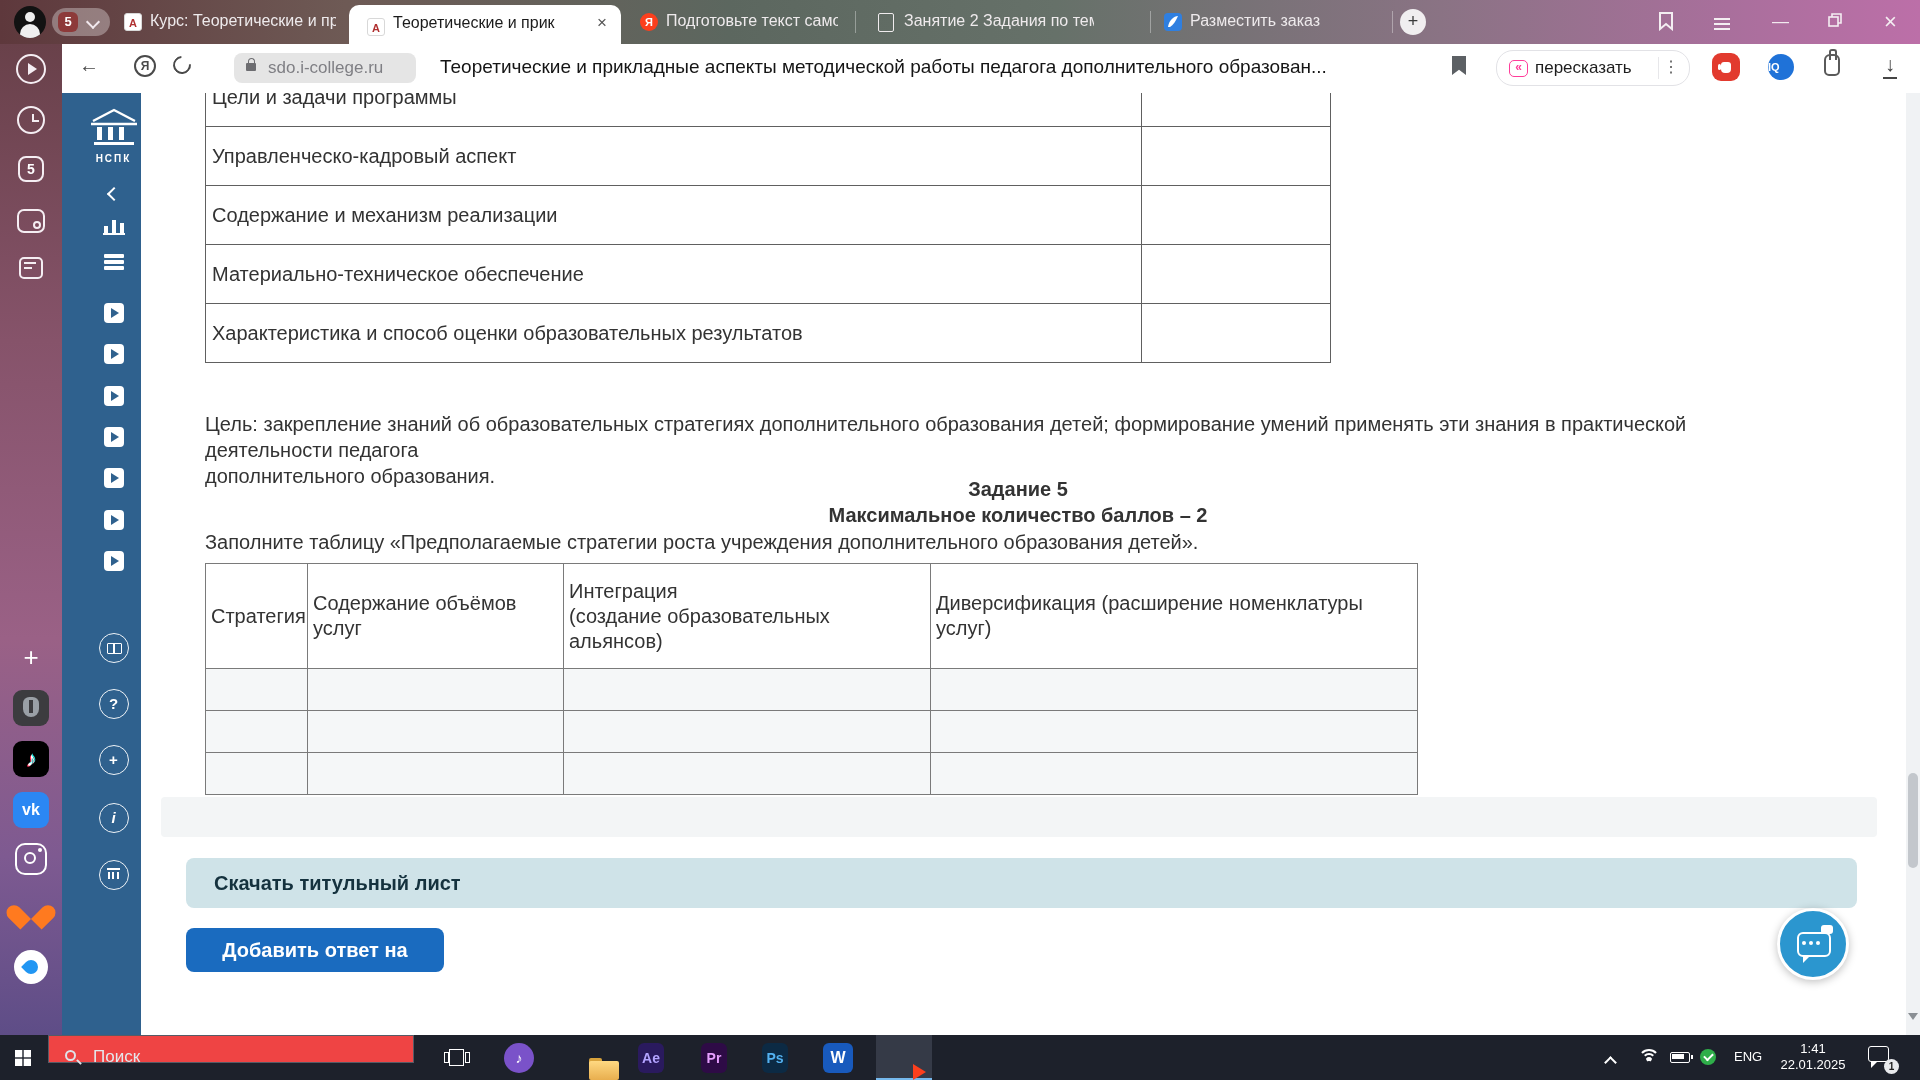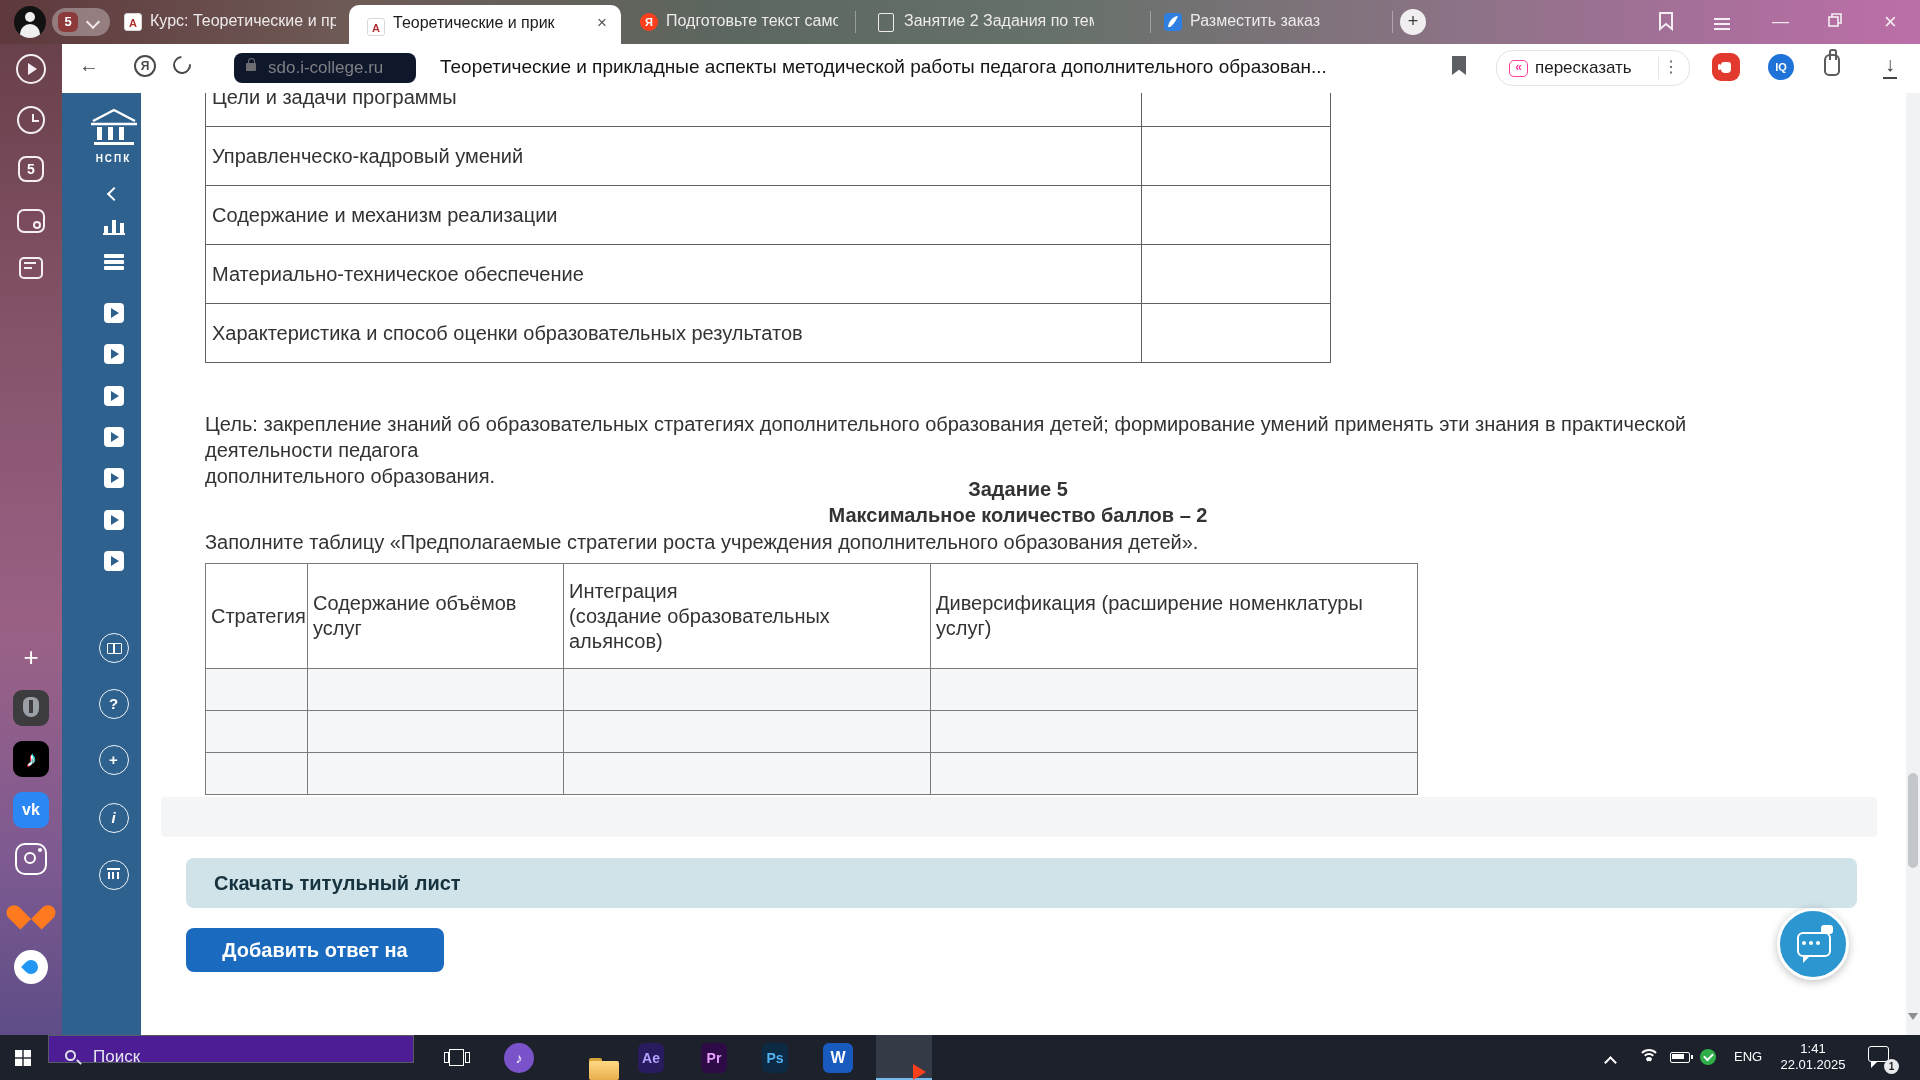--- a/index.html
+++ b/index.html
@@ -29,38 +29,38 @@
     font-weight:bold;font-size:11px;text-align:center;line-height:18px;}
   .favicon-doc{width:14px;height:17px;border:1.6px solid #f0ecee;border-radius:2px;position:absolute;top:13px;}
   .favicon-feather{width:18px;height:18px;border-radius:4px;background:#2f7fe0;position:absolute;top:13px;}
   .tabsep{position:absolute;top:11px;width:1px;height:22px;background:rgba(255,255,255,.35);}
   .winbtn{position:absolute;top:10px;color:#f4eef2;font-size:17px;}
   .newtab{position:absolute;left:1400px;top:9px;width:26px;height:26px;border-radius:50%;background:rgba(255,255,255,.88);
     color:#3a3a3a;font-size:18px;text-align:center;line-height:25px;}
   
   .toolbar{position:absolute;left:62px;top:44px;width:1858px;height:49px;background:#fff;border-top-left-radius:10px;}
   .tbicon{position:absolute;color:#474747;font-size:20px;}
-  .urlpill{position:absolute;left:172px;top:9px;width:182px;height:30px;background:#0f172a;border-radius:8px;}
+  .urlpill{position:absolute;left:172px;top:9px;width:182px;height:30px;background:#e5e5e5;border-radius:8px;}
   .lock{position:absolute;left:12px;top:10px;width:10px;height:8px;background:#6d6d71;border-radius:1px;}
   .lock:before{content:"";position:absolute;left:1.5px;top:-5px;width:5px;height:5px;border:1.6px solid #6d6d71;border-bottom:none;border-radius:4px 4px 0 0;}
   .domain{position:absolute;left:34px;top:5px;font-size:17px;color:#7f7f84;}
   .pagetitle{position:absolute;left:378px;top:12px;width:960px;font-size:19px;color:#151515;white-space:nowrap;overflow:hidden;}
   .bmark{position:absolute;left:1390px;top:12px;width:14px;height:19px;background:#5c6064;
     clip-path:polygon(0 0,100% 0,100% 100%,50% 72%,0 100%);}
   .retell{position:absolute;left:1434px;top:6px;width:192px;height:34px;background:#fff;border:1px solid #e2e2e6;border-radius:17px;}
   .qicon{position:absolute;left:12px;top:9px;width:17px;height:15px;border:1.6px solid #ff3d9a;border-radius:5px;
     color:#ff3d9a;font-weight:bold;font-size:12px;line-height:13px;text-align:center;}
   .retell-label{position:absolute;left:38px;top:7px;font-size:17px;color:#1d1d1d;}
   .retell-dots{position:absolute;right:10px;top:6px;color:#5a5a5a;font-size:16px;}
   .retell-div{position:absolute;right:30px;top:6px;width:1px;height:22px;background:#e7e7ea;}
   .adblock{position:absolute;left:1650px;top:9px;width:28px;height:28px;border-radius:9px;background:#e23a2e;}
   .palm{position:absolute;left:9px;top:9px;width:10px;height:11px;background:#fff;border-radius:3px 3px 4px 4px;}
   .palm:before{content:"";position:absolute;left:-3px;top:2px;width:3px;height:6px;background:#fff;border-radius:2px;}
   .iqicon{position:absolute;left:1706px;top:10px;width:26px;height:26px;border-radius:50%;background:#1f72d8;
-    color:#fff;font-size:11px;font-weight:bold;text-align:center;line-height:26px;}
+    color:#fff;font-size:11px;font-weight:bold;line-height:26px;}
   .handptr{position:absolute;left:1762px;top:10px;width:16px;height:22px;border:2px solid #5a5a5a;border-radius:6px 6px 5px 5px;box-sizing:border-box;}
   .handptr:before{content:"";position:absolute;left:3px;top:-7px;width:4px;height:9px;border:2px solid #5a5a5a;border-bottom:none;border-radius:3px 3px 0 0;}
   .dl{position:absolute;left:1818px;top:9px;color:#454545;font-size:20px;width:20px;text-align:center;}
   .dl:after{content:"";position:absolute;left:3px;bottom:-3px;width:14px;height:2px;background:#454545;}
   .reloadc{position:absolute;left:111px;top:12px;width:18px;height:18px;border:2px solid #4a4a4a;border-radius:50%;
     border-top-color:transparent;box-sizing:border-box;transform:rotate(40deg);}
   .yacircle{position:absolute;left:72px;top:11px;width:22px;height:22px;border:2px solid #4a4a4a;border-radius:50%;
     box-sizing:border-box;color:#4a4a4a;font-size:12px;font-weight:bold;text-align:center;line-height:18px;}
   
   .dock{position:absolute;left:0;top:44px;width:62px;height:991px;
@@ -130,21 +130,21 @@
   .chatb:after{content:"";position:absolute;left:4px;bottom:-8px;width:0;height:0;
     border-top:8px solid #fff;border-right:8px solid transparent;}
   .chatb i{position:absolute;top:7px;width:4px;height:4px;border-radius:50%;background:#fff;}
   .chatb2{position:absolute;right:13px;top:14px;width:12px;height:9px;border-radius:3px;background:#fff;}
   .sbar{position:absolute;left:1765px;top:0;width:14px;height:942px;background:#f0f2f4;}
   .sthumb{position:absolute;left:2px;top:680px;width:10px;height:95px;border-radius:5px;background:#c3c7cc;}
   .sarrow{position:absolute;left:2px;top:920px;width:0;height:0;
     border-left:5px solid transparent;border-right:5px solid transparent;border-top:7px solid #8a8f94;}
   
   .taskbar{position:absolute;left:0;top:1035px;width:1920px;height:45px;background:#1d212b;color:#fff;}
-  .searchbox{position:absolute;left:48px;top:0;width:366px;height:28px;background:#4c1d95;border:1px solid #565b66;box-sizing:border-box;}
+  .searchbox{position:absolute;left:48px;top:0;width:366px;height:28px;background:#ef4444;border:1px solid #565b66;box-sizing:border-box;}
   .mag{position:absolute;left:16px;top:14px;width:11px;height:11px;border:2px solid #dfe2e8;border-radius:50%;box-sizing:border-box;}
   .mag:after{content:"";position:absolute;left:9px;top:9px;width:6px;height:2px;background:#dfe2e8;transform:rotate(45deg);}
   .searchtxt{position:absolute;left:44px;top:11px;font-size:17px;color:#e4e7ec;}
   .tview{position:absolute;left:444px;top:12px;width:24px;height:20px;}
   .tview i{position:absolute;border:1.6px solid #fff;}
   .tile{position:absolute;top:0;width:56px;height:45px;}
   .ticon{position:absolute;left:50%;top:50%;transform:translate(-50%,-50%);}
   .purpcirc{width:30px;height:30px;border-radius:50%;background:#7a52c9;color:#fff;font-size:14px;text-align:center;line-height:30px;}
   .folder{width:30px;height:22px;position:relative;}
   .folder:before{content:"";position:absolute;left:0;top:0;width:13px;height:6px;border-radius:2px 2px 0 0;background:#d9a33c;}
@@ -322,21 +322,21 @@
       <colgroup>
           <col style="width:936px;">
           <col style="width:189px;">
         </colgroup>
       <tbody>
         <tr>
             <td>Цели и задачи программы</td>
             <td></td>
           </tr>
         <tr>
-            <td>Управленческо-кадровый умений</td>
+            <td>Управленческо-кадровый аспект</td>
             <td></td>
           </tr>
         <tr>
             <td>Содержание и механизм реализации</td>
             <td></td>
           </tr>
         <tr>
             <td>Материально-техническое обеспечение</td>
             <td></td>
           </tr>

